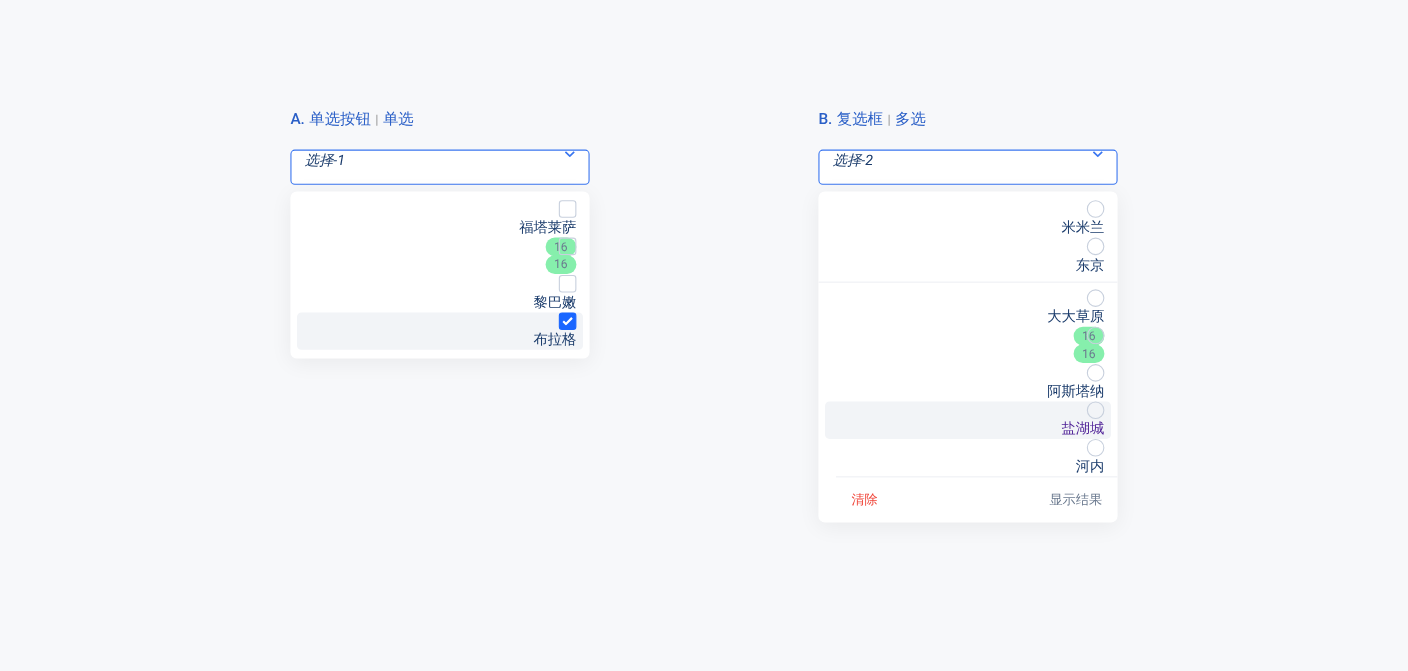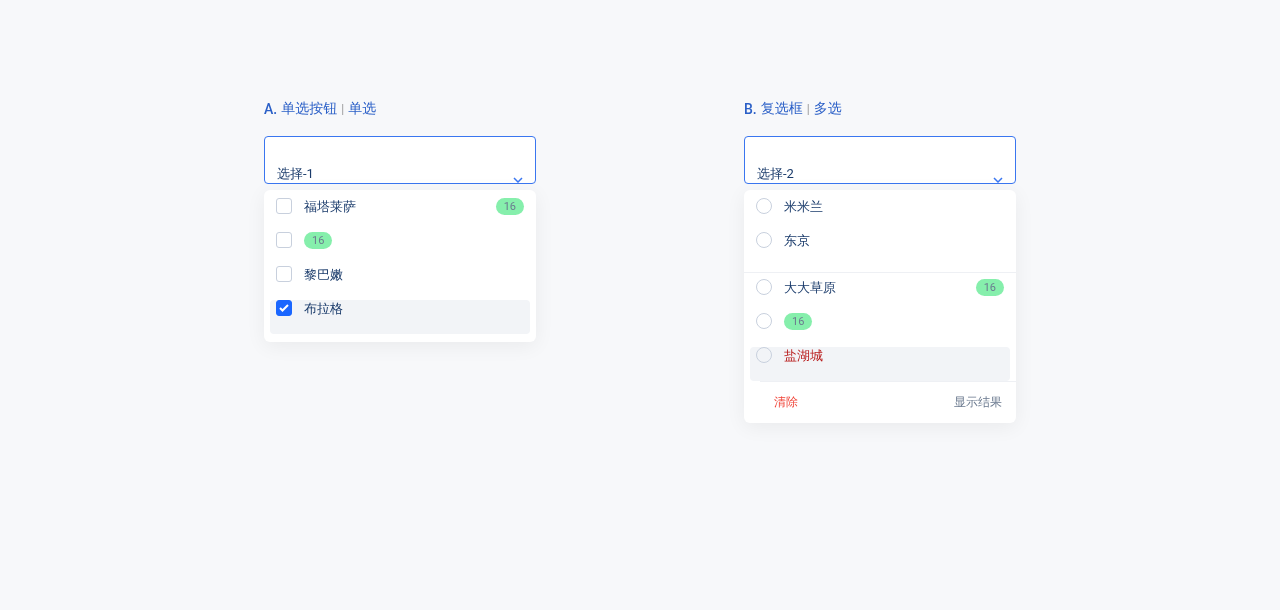--- a/index.html
+++ b/index.html
@@ -30,29 +30,30 @@
     }
     .section-label .prefix {
       font-weight: 500;
     }
     .section-label .divider {
       color: #999;
       font-size: 12px;
     }
     .select-trigger {
       width: 100%;
-      height: 48px;
+      height: 32px;
       background: #fff;
       border: 1px solid #3a76f0;
       border-radius: 4px;
       display: flex;
-      align-items: flex-end;
+      align-items: flex-start;
       justify-content: space-between;
       padding: 0 12px;
       cursor: pointer;
+      font-style: italic;
     }
     .select-trigger .label {
       font-size: 13px;
       color: #1a3b6b;
     }
     .chevron-icon {
       width: 10px;
       height: 6px;
       fill: none;
       stroke: #3a76f0;
@@ -64,39 +65,39 @@
       border-radius: 6px;
       box-shadow: 0 4px 20px rgba(0,0,0,0.06);
       overflow: hidden;
       padding: 8px 0;
     }
     .dropdown-wide {
       padding-bottom: 0;
     }
     .option-row {
       display: flex;
-      align-items: flex-start;
+      align-items: flex-end;
       padding: 0 12px;
       height: 34px;
       cursor: pointer;
-      gap: 12px;
+      flex-direction: column;
     }
     .option-row.highlight {
       background: #f2f4f7;
       border-radius: 4px;
       margin: 0 6px;
       padding: 0 6px;
     }
     .option-row .text {
       flex: 1;
       font-size: 13px;
       color: #1a3b6b;
     }
     .option-row .text.muted {
-      color: #b91c1c;
+      color: #4c1d95;
     }
     .badge {
       background: #86efac;
       color: #6b7a8f;
       font-size: 11px;
       padding: 2px 8px;
       border-radius: 10px;
     }
     .checkbox {
       width: 16px;
@@ -225,23 +226,31 @@
 
     <div class="option-row">
       <div class="radio"></div>
       <span class="text">大大草原</span>
       <span class="badge">16</span>
     </div>
     <div class="option-row">
       <div class="radio"></div>
       <span class="badge">16</span>
     </div>
+    <div class="option-row">
+      <div class="radio"></div>
+      <span class="text">阿斯塔纳</span>
+    </div>
     <div class="option-row highlight">
       <div class="radio"></div>
       <span class="text muted">盐湖城</span>
+    </div>
+    <div class="option-row">
+      <div class="radio"></div>
+      <span class="text">河内</span>
     </div>
 
     <div class="footer">
       <span class="clear">清除</span>
       <span class="show">显示结果</span>
     </div>
   </div>
 </div>
 
 </body></html>

